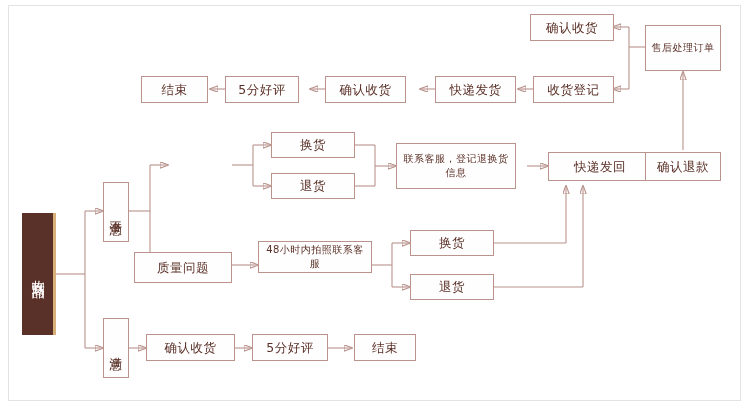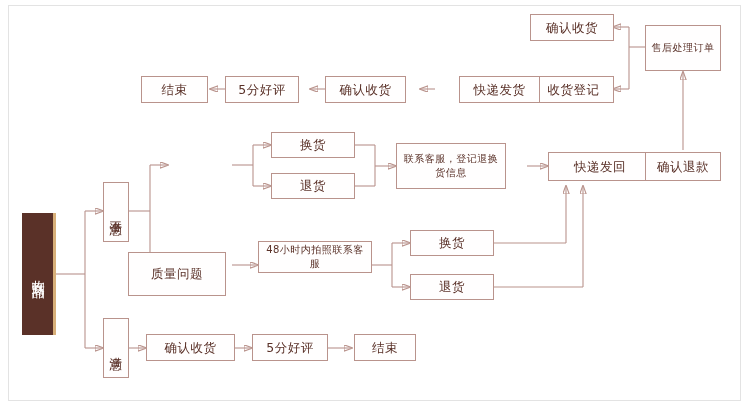--- a/index.html
+++ b/index.html
@@ -150,33 +150,33 @@
 
   <div class="node" style="left:103px;top:182px;width:26px;height:60px;">
     <span class="vert">不满意</span>
   </div>
 
   <div class="node" style="left:103px;top:318px;width:26px;height:60px;">
     <span class="vert">满意</span>
   </div>
 
 
-  <div class="node" style="left:128px;top:252px;width:98px;height:44px;">
+  <div class="node" style="left:134px;top:252px;width:98px;height:31px;">
     <span>质量问题</span>
   </div>
 
   <div class="node" style="left:271px;top:132px;width:84px;height:26px;">
     <span>换货</span>
   </div>
 
   <div class="node" style="left:271px;top:173px;width:84px;height:26px;">
     <span>退货</span>
   </div>
 
-  <div class="node two-line" style="left:396px;top:143px;width:110px;height:46px;">
+  <div class="node two-line" style="left:396px;top:143px;width:120px;height:46px;">
     <span>联系客服，登记退换货信息</span>
   </div>
 
   <div class="node two-line" style="left:258px;top:241px;width:114px;height:32px;">
     <span>48小时内拍照联系客服</span>
   </div>
 
   <div class="node" style="left:410px;top:230px;width:84px;height:26px;">
     <span>换货</span>
   </div>
@@ -198,21 +198,21 @@
   </div>
 
   <div class="node" style="left:530px;top:14px;width:84px;height:27px;">
     <span>确认收货</span>
   </div>
 
   <div class="node" style="left:533px;top:76px;width:81px;height:27px;">
     <span>收货登记</span>
   </div>
 
-  <div class="node" style="left:435px;top:76px;width:81px;height:27px;margin-left:24px;">
+  <div class="node" style="left:435px;top:76px;width:81px;height:27px;">
     <span>快递发货</span>
   </div>
 
   <div class="node" style="left:325px;top:76px;width:81px;height:27px;">
     <span>确认收货</span>
   </div>
 
   <div class="node" style="left:225px;top:76px;width:74px;height:27px;">
     <span>5分好评</span>
   </div>

